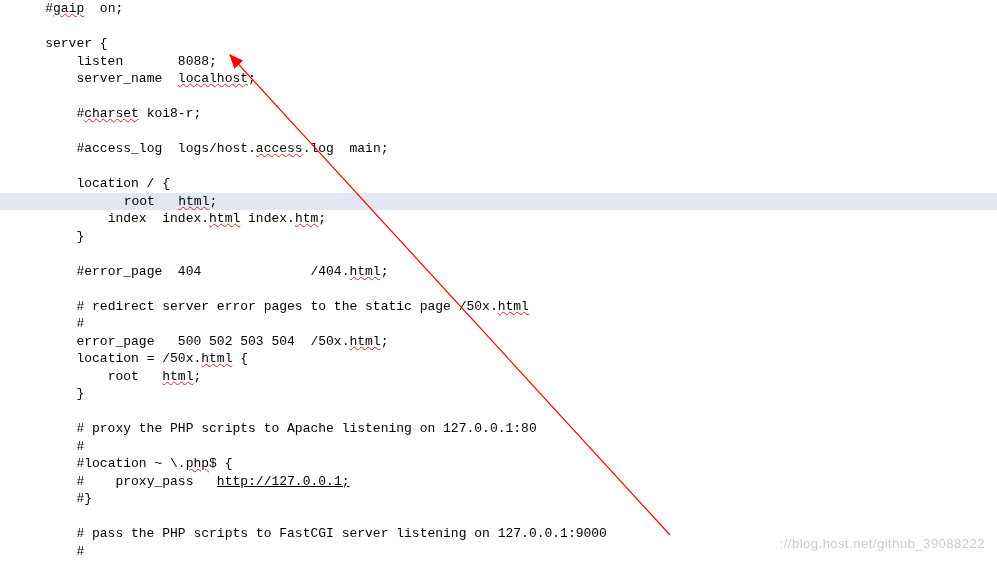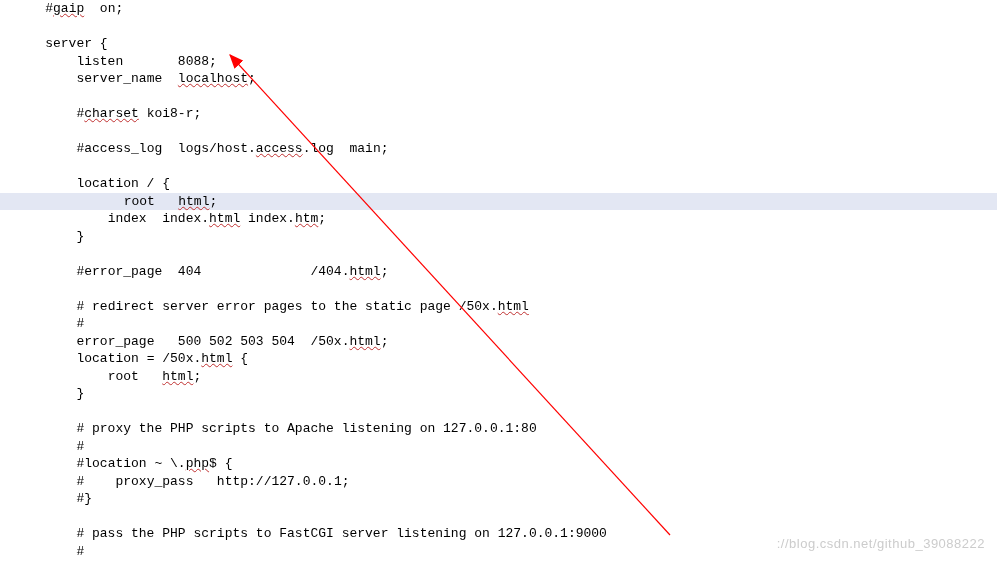--- a/index.html
+++ b/index.html
@@ -29,20 +29,21 @@
     .highlighted {
       background: #e3e7f3;
       margin-left: 0;
       padding-left: 30px;
     }
     .wavy {
       text-decoration: wavy underline #c03030;
       text-decoration-thickness: 1px;
     }
     .link {
+      text-decoration: underline;
     }
     .arrow-container {
       position: absolute;
       top: 0;
       left: 0;
       width: 997px;
       height: 561px;
       pointer-events: none;
       z-index: 10;
     }
@@ -63,13 +64,13 @@
 
 <svg class="arrow-container" width="997" height="561">
   <defs>
     <marker id="arrowhead" markerWidth="12" markerHeight="10" refX="11" refY="5" orient="auto">
       <polygon id="arrowhead-poly" points="0 0, 12 5, 0 10" fill="#ff0000"></polygon>
     </marker>
   </defs>
   <line id="arrow-line" stroke-width="1.2" marker-end="url(#arrowhead)" x1="670" y1="535" x2="230" y2="55" stroke="#ff0000"></line>
 </svg>
 
-<div class="watermark">://blog.csdn.net/github_39088222</div>
+<div class="watermark">://blog.host.net/github_39088222</div>
 
 </body></html>

